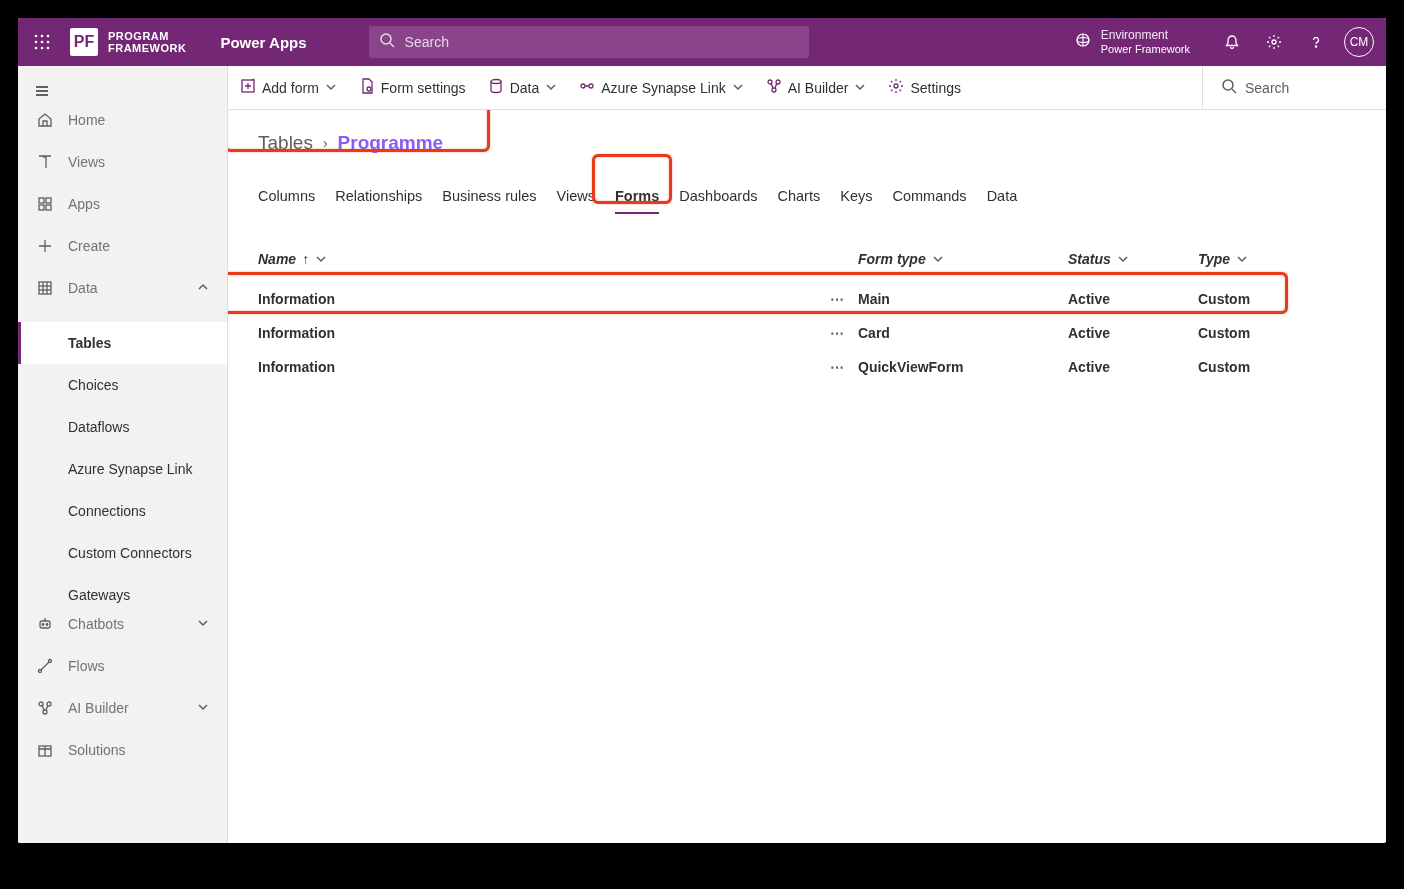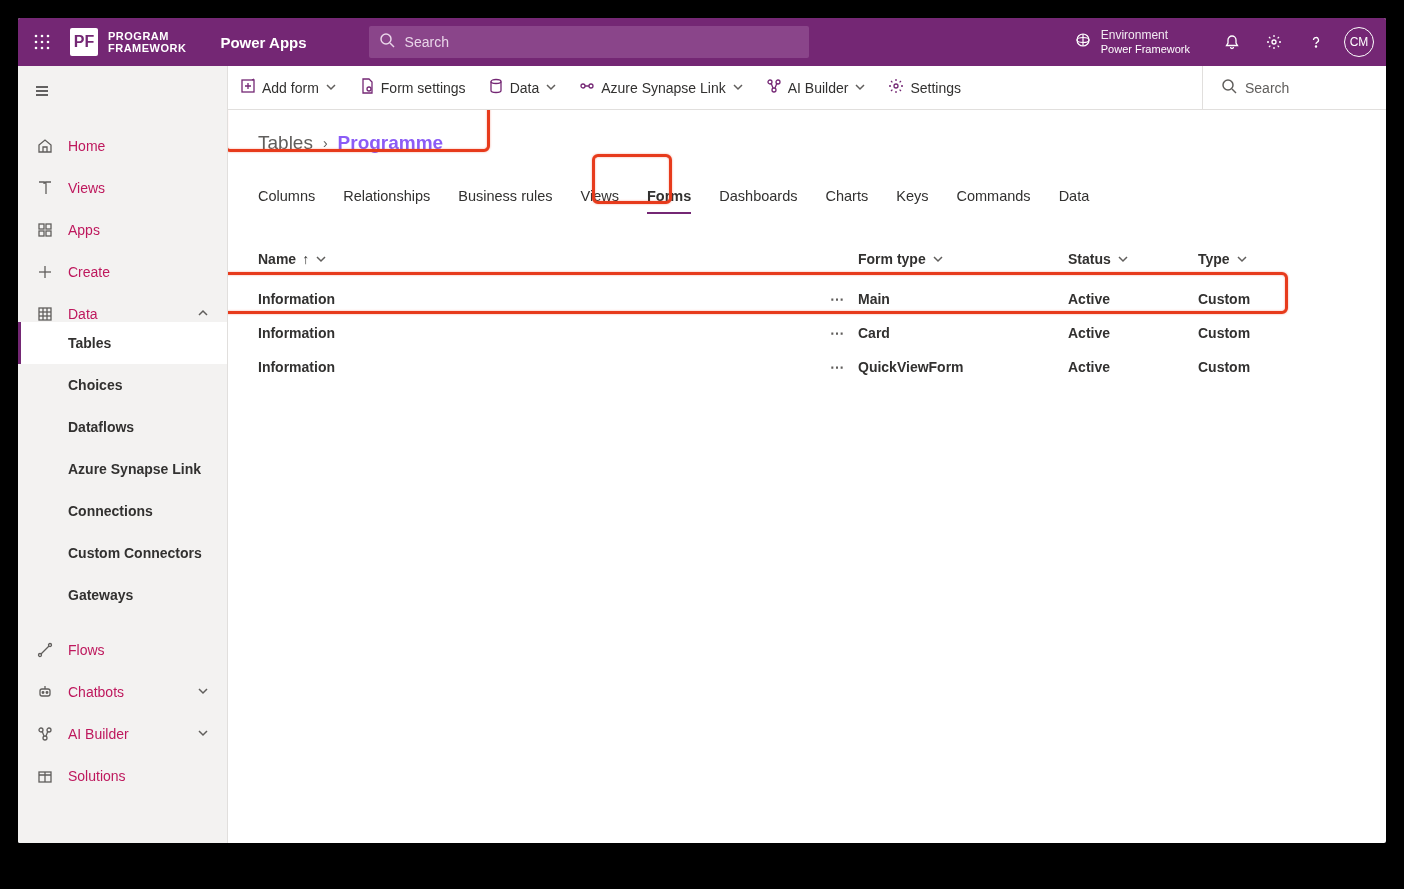--- a/index.html
+++ b/index.html
@@ -22,53 +22,53 @@
   .env-text { font-size: 11px; line-height: 14px; }
   .env-text .small { font-size: 12px; opacity: .9; }
   .topicons { display: flex; align-items: center; gap: 22px; padding: 0 14px; }
   .topicon { width: 20px; height: 20px; display:flex; align-items:center; justify-content:center; cursor:pointer; }
   .avatar { width: 30px; height: 30px; border: 1px solid #fff; border-radius: 50%; display: flex; align-items: center; justify-content: center; font-size: 12px; margin: 0 12px 0 4px; cursor:pointer; }
 
   
   .body { flex: 1; display: flex; min-height: 0; }
   .sidebar { width: 210px; background: #f3f2f1; border-right: 1px solid #e1dfdd; display: flex; flex-direction: column; padding-top: 4px; }
   .burger { height: 42px; display:flex; align-items:center; justify-content:center; width:48px; cursor:pointer; color:#323130; }
-  .nav-item { height: 42px; display:flex; align-items:flex-end; padding: 0 18px; gap: 14px; color:#be185d; font-size:14px; cursor:pointer; position:relative; }
+  .nav-item { height: 42px; display:flex; align-items:flex-start; padding: 0 18px; gap: 14px; color:#737373; font-size:14px; cursor:pointer; position:relative; }
   .nav-item .icon { width:18px; display:flex; align-items:center; justify-content:center; color:#605e5c; }
   .nav-item.expandable .chev { margin-left:auto; color:#605e5c; }
-  .sub-item { height: 42px; display:flex; align-items:center; padding-left: 50px; font-size:14px; color:#323130; cursor:pointer;font-weight:bold; }
+  .sub-item { height: 42px; display:flex; align-items:center; padding-left: 50px; font-size:14px; color:#323130; cursor:pointer; }
   .sub-item.active { background:#fff; font-weight:700; }
   .sub-item.active::before { content:""; position:absolute; left:0; width:3px; height:42px; background:#742774; }
   .sidebar .group { position:relative; }
 
   
   .main { flex:1; display:flex; flex-direction:column; min-width:0; }
   .cmdbar { height:44px; border-bottom:1px solid #e1dfdd; display:flex; align-items:center; padding:0 4px; gap:6px; font-size:14px; color:#323130; }
   .cmd { display:flex; align-items:center; gap:6px; padding:4px 8px; cursor:pointer; border-radius:2px; }
   .cmd svg { color:#742774; }
   .cmd .chev { color:#605e5c; }
   .cmd-spacer { flex:1; }
   .cmd-search { display:flex; align-items:center; gap:8px; color:#605e5c; border-left:1px solid #e1dfdd; padding-left:18px; height:100%; width:180px; cursor:text; }
 
   .content { flex:1; padding: 22px 30px; position:relative; overflow:auto; }
   .breadcrumb { display:flex; align-items:center; gap:10px; font-size:19px; color:#605e5c; }
   .breadcrumb .crumb { cursor:pointer; }
   .breadcrumb .sep { font-size:14px; }
   .breadcrumb .current { font-weight:700; color:#8b5cf6; }
   
-  .tabs { display:flex; gap:28px; margin-top:26px; border-bottom:0; font-size:14.5px; }
+  .tabs { display:flex; gap:20px; margin-top:26px; border-bottom:0; font-size:14.5px; }
   .tab { padding:8px 0 10px; color:#323130; cursor:pointer; position:relative; }
   .tab.active { font-weight:700; }
   .tab.active::after { content:""; position:absolute; left:0; right:0; bottom:0; height:2px; background:#742774; }
 
   
   .grid { margin-top:28px; }
   .grid-header, .grid-row { display:grid; grid-template-columns: 560px 40px 210px 130px 120px; align-items:center; height:34px; font-size:14px; color:#323130;font-weight:bold; }
   .grid-header { font-weight:600; color:#323130; margin-bottom:6px; }
-  .grid-header .col { display:flex; align-items:center; gap:6px; cursor:pointer; }
+  .grid-header .col { display:flex; align-items:center; gap:6px; cursor:pointer;font-style:italic; }
   .grid-row { height:34px; }
   .grid-row .name { cursor:pointer; }
   .more { color:#605e5c; cursor:pointer; padding-right:12px; text-align:right; letter-spacing:2px; }
 
   
   .hl { position:absolute; border:3px solid #e73b1c; border-radius:6px; filter: drop-shadow(0 0 1px rgba(231,59,28,.4)); pointer-events:none; }
   .hl.rough { border-style:solid; }
   
   .hl::after { content:""; position:absolute; inset:-2px; border:1px dashed rgba(231,59,28,.6); border-radius:8px; }
 
@@ -209,43 +209,43 @@
             </div>
             <div class="group">
               <div class="sub-item active">Tables</div>
               <div class="sub-item">Choices</div>
               <div class="sub-item">Dataflows</div>
               <div class="sub-item">Azure Synapse Link</div>
               <div class="sub-item">Connections</div>
               <div class="sub-item">Custom Connectors</div>
               <div class="sub-item">Gateways</div>
             </div>
-            <div class="nav-item">
-              <span class="icon">
-                <svg viewBox="0 0 16 16" fill="none" stroke="#605e5c" stroke-width="1.3">
-                  <circle cx="3" cy="13" r="1.5"></circle>
-                  <circle cx="13" cy="3" r="1.5"></circle>
-                  <path d="M4 12L12 4"></path>
-                </svg>
-              </span>
-              <span>Flows</span>
-            </div>
             <div class="nav-item expandable">
               <span class="icon">
                 <svg viewBox="0 0 16 16" fill="none" stroke="#605e5c" stroke-width="1.3">
                   <rect x="3" y="5" width="10" height="7" rx="2"></rect>
                   <circle cx="6" cy="8.5" r=".8" fill="#605e5c"></circle>
                   <circle cx="10" cy="8.5" r=".8" fill="#605e5c"></circle>
                   <line x1="8" y1="2" x2="8" y2="5"></line>
                 </svg>
               </span>
               <span>Chatbots</span>
               <span class="chev"><svg class="chev-svg" viewBox="0 0 12 12" fill="none" stroke="#605e5c" stroke-width="1.5">
                   <path d="M2 4l4 4 4-4"></path>
                 </svg></span>
+            </div>
+            <div class="nav-item">
+              <span class="icon">
+                <svg viewBox="0 0 16 16" fill="none" stroke="#605e5c" stroke-width="1.3">
+                  <circle cx="3" cy="13" r="1.5"></circle>
+                  <circle cx="13" cy="3" r="1.5"></circle>
+                  <path d="M4 12L12 4"></path>
+                </svg>
+              </span>
+              <span>Flows</span>
             </div>
             <div class="nav-item expandable">
               <span class="icon">
                 <svg viewBox="0 0 16 16" fill="none" stroke="#605e5c" stroke-width="1.3">
                   <circle cx="4" cy="4" r="2"></circle>
                   <circle cx="12" cy="4" r="2"></circle>
                   <circle cx="8" cy="12" r="2"></circle>
                   <path d="M5 5l2 5M11 5l-2 5"></path>
                 </svg>
               </span>

